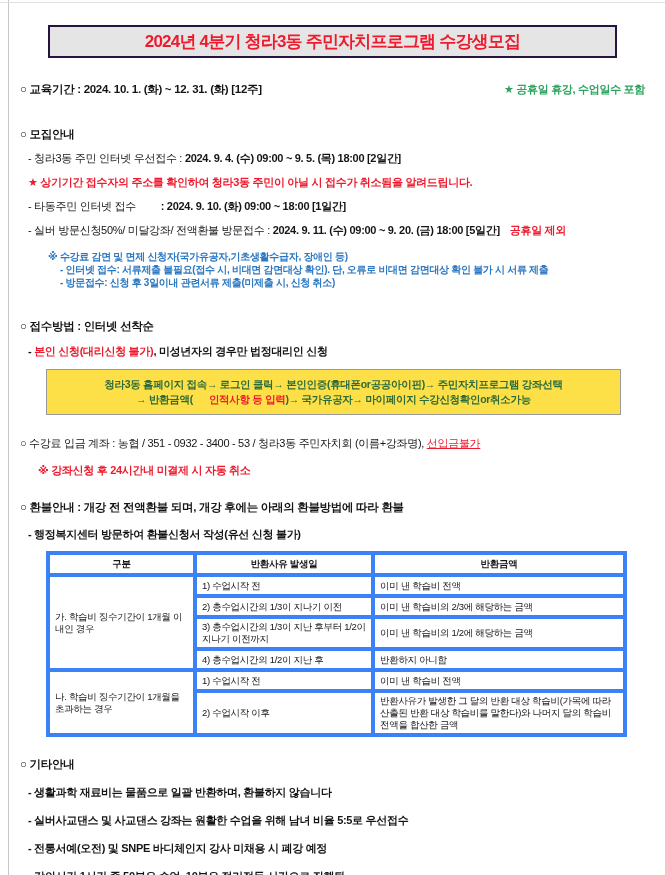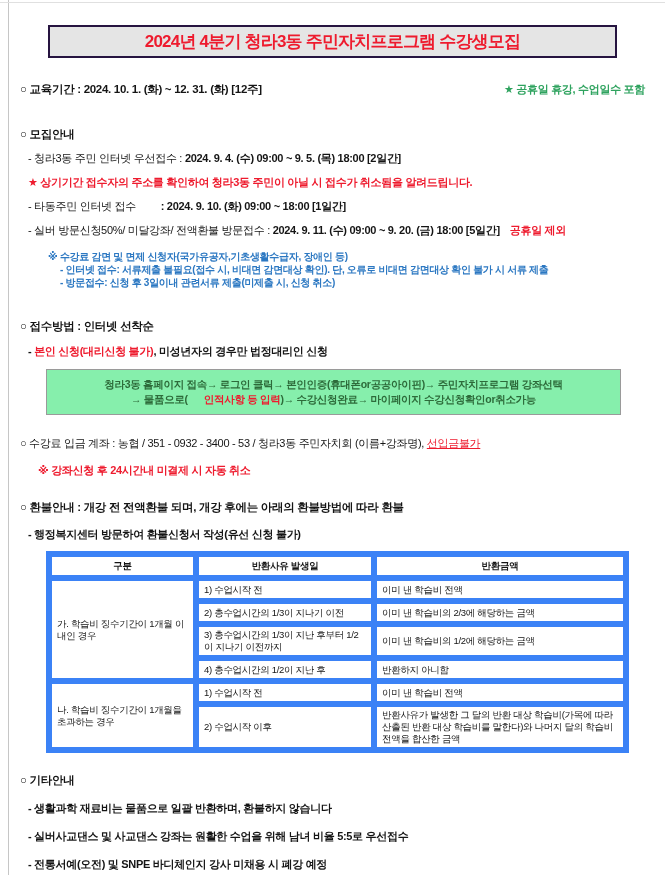--- a/index.html
+++ b/index.html
@@ -28,37 +28,37 @@
   .item .note-red{font-weight:bold;color:#ee1b2e;margin-left:10px;}
   .warn-red{font-size:11px;font-weight:bold;color:#ee1b2e;margin:9px 0 0 28px;}
 
   .blue-note{margin:12px 0 0 48px;color:#2c78c2;font-weight:bold;font-size:10px;line-height:13px;}
   .blue-note .sub{margin-left:12px;}
 
   .apply-line{font-size:11px;font-weight:bold;margin:10px 0 0 28px;}
   .apply-line .red{color:#ee1b2e;}
 
   .steps-box{
-    margin:10px 44px 0 46px;background:#86efac;border:1px solid #9a9a9a;
+    margin:10px 44px 0 46px;background:#fde047;border:1px solid #9a9a9a;
     padding:7px 6px;text-align:center;color:#2d6b3a;font-weight:bold;font-size:10.5px;line-height:15px;
   }
   .steps-box .red{color:#ee1b2e;padding-left:16px;}
 
   .pay-line{font-size:11px;font-weight:normal;margin:21px 0 0 20px;}
   .pay-line .red-u{color:#ee1b2e;text-decoration:underline;}
   .cancel-line{font-size:11px;font-weight:bold;color:#ee1b2e;margin:12px 0 0 38px;}
 
   .refund-title{font-weight:bold;font-size:11.5px;margin:22px 0 0 20px;}
   .refund-sub{font-weight:bold;font-size:11px;margin:12px 0 0 28px;}
 
   table.refund{
     border-collapse:collapse;margin:9px 42px 0 46px;width:577px;
     font-size:9.5px;line-height:12px;table-layout:fixed;
   }
-  table.refund th,table.refund td{border:6px solid #3b82f6;padding:2px 5px;}
+  table.refund th,table.refund td{border:4px solid #3b82f6;padding:2px 5px;}
   table.refund th{font-weight:bold;text-align:center;height:14px;}
   td.group{vertical-align:middle;text-align:left;padding-left:6px;}
   td.when{text-align:left;}
   td.amount{text-align:left;}
   .col1{width:147px;}.col2{width:178px;}.col3{width:252px;}
   tr.r-tall td{height:24px;}
   tr.r-xtall td{height:36px;}
   tr.r-norm td{height:13px;}
 
   .etc-title{font-weight:bold;font-size:11.5px;margin:20px 0 0 20px;}
@@ -98,21 +98,21 @@
 </div>
 
 <div class="sec-title">○ 접수방법 : 인터넷 선착순</div>
 <div class="apply-line">
   <span>-  </span><span class="red">본인 신청(대리신청 불가)</span><span>, 미성년자의 경우만 법정대리인 신청</span>
 </div>
 
 <div class="steps-box">
   <div>청라3동 홈페이지 접속→ 로그인 클릭→ 본인인증(휴대폰or공공아이핀)→ 주민자치프로그램 강좌선택</div>
   <div>
-    <span>→ 물품으로(</span><span class="red">인적사항 등 입력</span><span>)→ 수강신청완료→ 마이페이지 수강신청확인or취소가능</span>
+    <span>→ 반환금액(</span><span class="red">인적사항 등 입력</span><span>)→ 국가유공자→ 마이페이지 수강신청확인or취소가능</span>
   </div>
 </div>
 
 <div class="pay-line">
   <span>○ 수강료 입금 계좌 : 농협 / 351 - 0932 - 3400 - 53 / 청라3동 주민자치회 (이름+강좌명), </span><span class="red-u">선입금불가</span>
 </div>
 <div class="cancel-line">※ 강좌신청 후  24시간내 미결제 시  자동 취소</div>
 
 <div class="refund-title">○ 환불안내 : 개강 전 전액환불 되며, 개강 후에는 아래의 환불방법에 따라 환불</div>
 <div class="refund-sub">-  행정복지센터 방문하여 환불신청서 작성(유선 신청 불가)</div>

